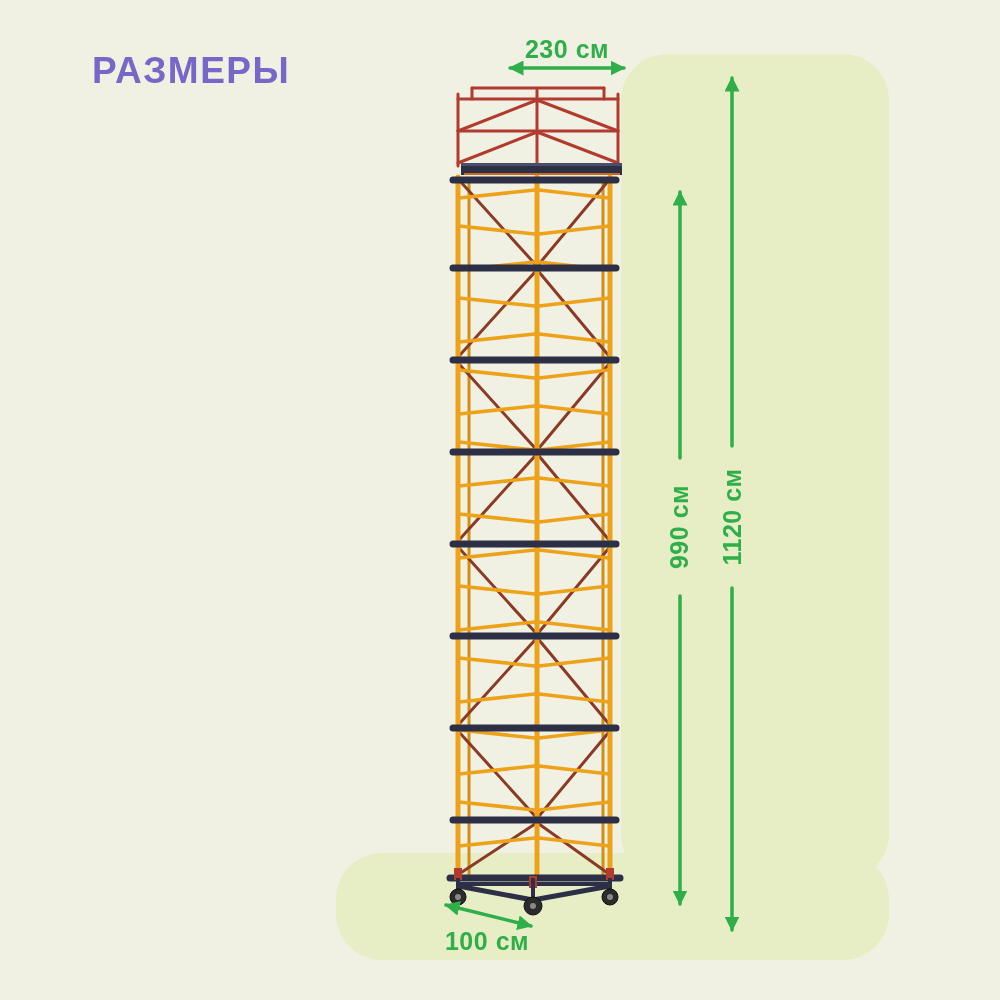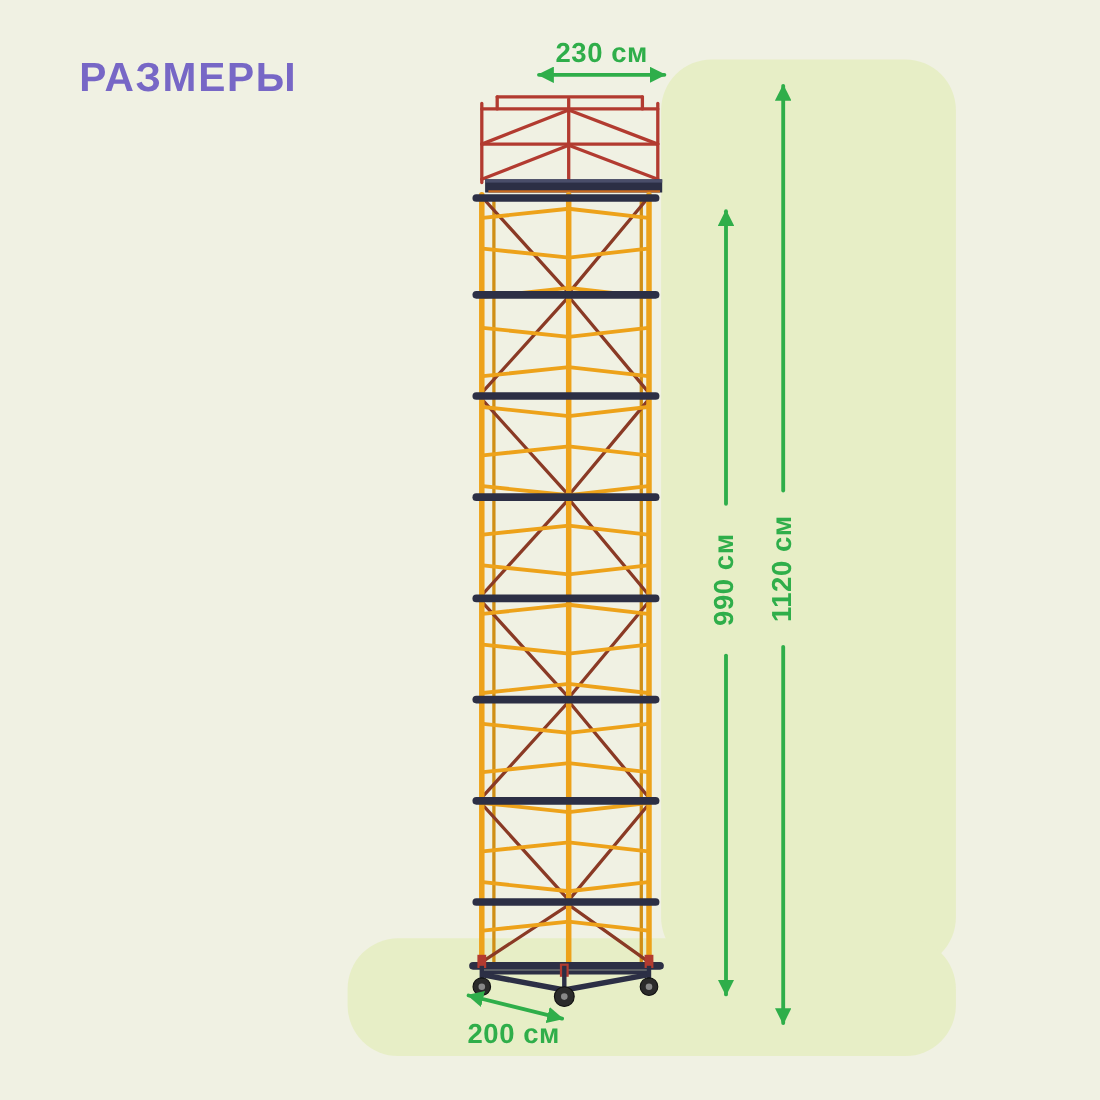--- a/index.html
+++ b/index.html
@@ -10,20 +10,21 @@
     width: 1000px;
     height: 1000px;
     position: relative;
     overflow: hidden;
     background: #f0f1e3;
     font-family: "Liberation Sans", "DejaVu Sans", sans-serif;
   }
   .stage {
     position: absolute;
     inset: 0;
+    margin-left: 20px;
   }
   .panel {
     position: absolute;
     background: #e7eec6;
     border-radius: 46px;
   }
   .panel-vertical {
     left: 601px;
     top: 54px;
     width: 268px;
@@ -211,15 +212,15 @@
       <line x1="712" y1="588" x2="712" y2="930" marker-end="url(#ah)"></line>
       <line x1="660" y1="192" x2="660" y2="458" marker-start="url(#ah)"></line>
       <line x1="660" y1="596" x2="660" y2="904" marker-end="url(#ah)"></line>
       <line x1="426" y1="905" x2="511" y2="926" marker-start="url(#ah)" marker-end="url(#ah)"></line>
     </g>
   </svg>
 
   <div class="dim-label label-top-width">230 см</div>
   <div class="dim-label vertical label-total-height">1120 см</div>
   <div class="dim-label vertical label-frame-height">990 см</div>
-  <div class="dim-label label-base-depth">200 см</div>
+  <div class="dim-label label-base-depth">100 см</div>
 
 </div>
 
 </body></html>

